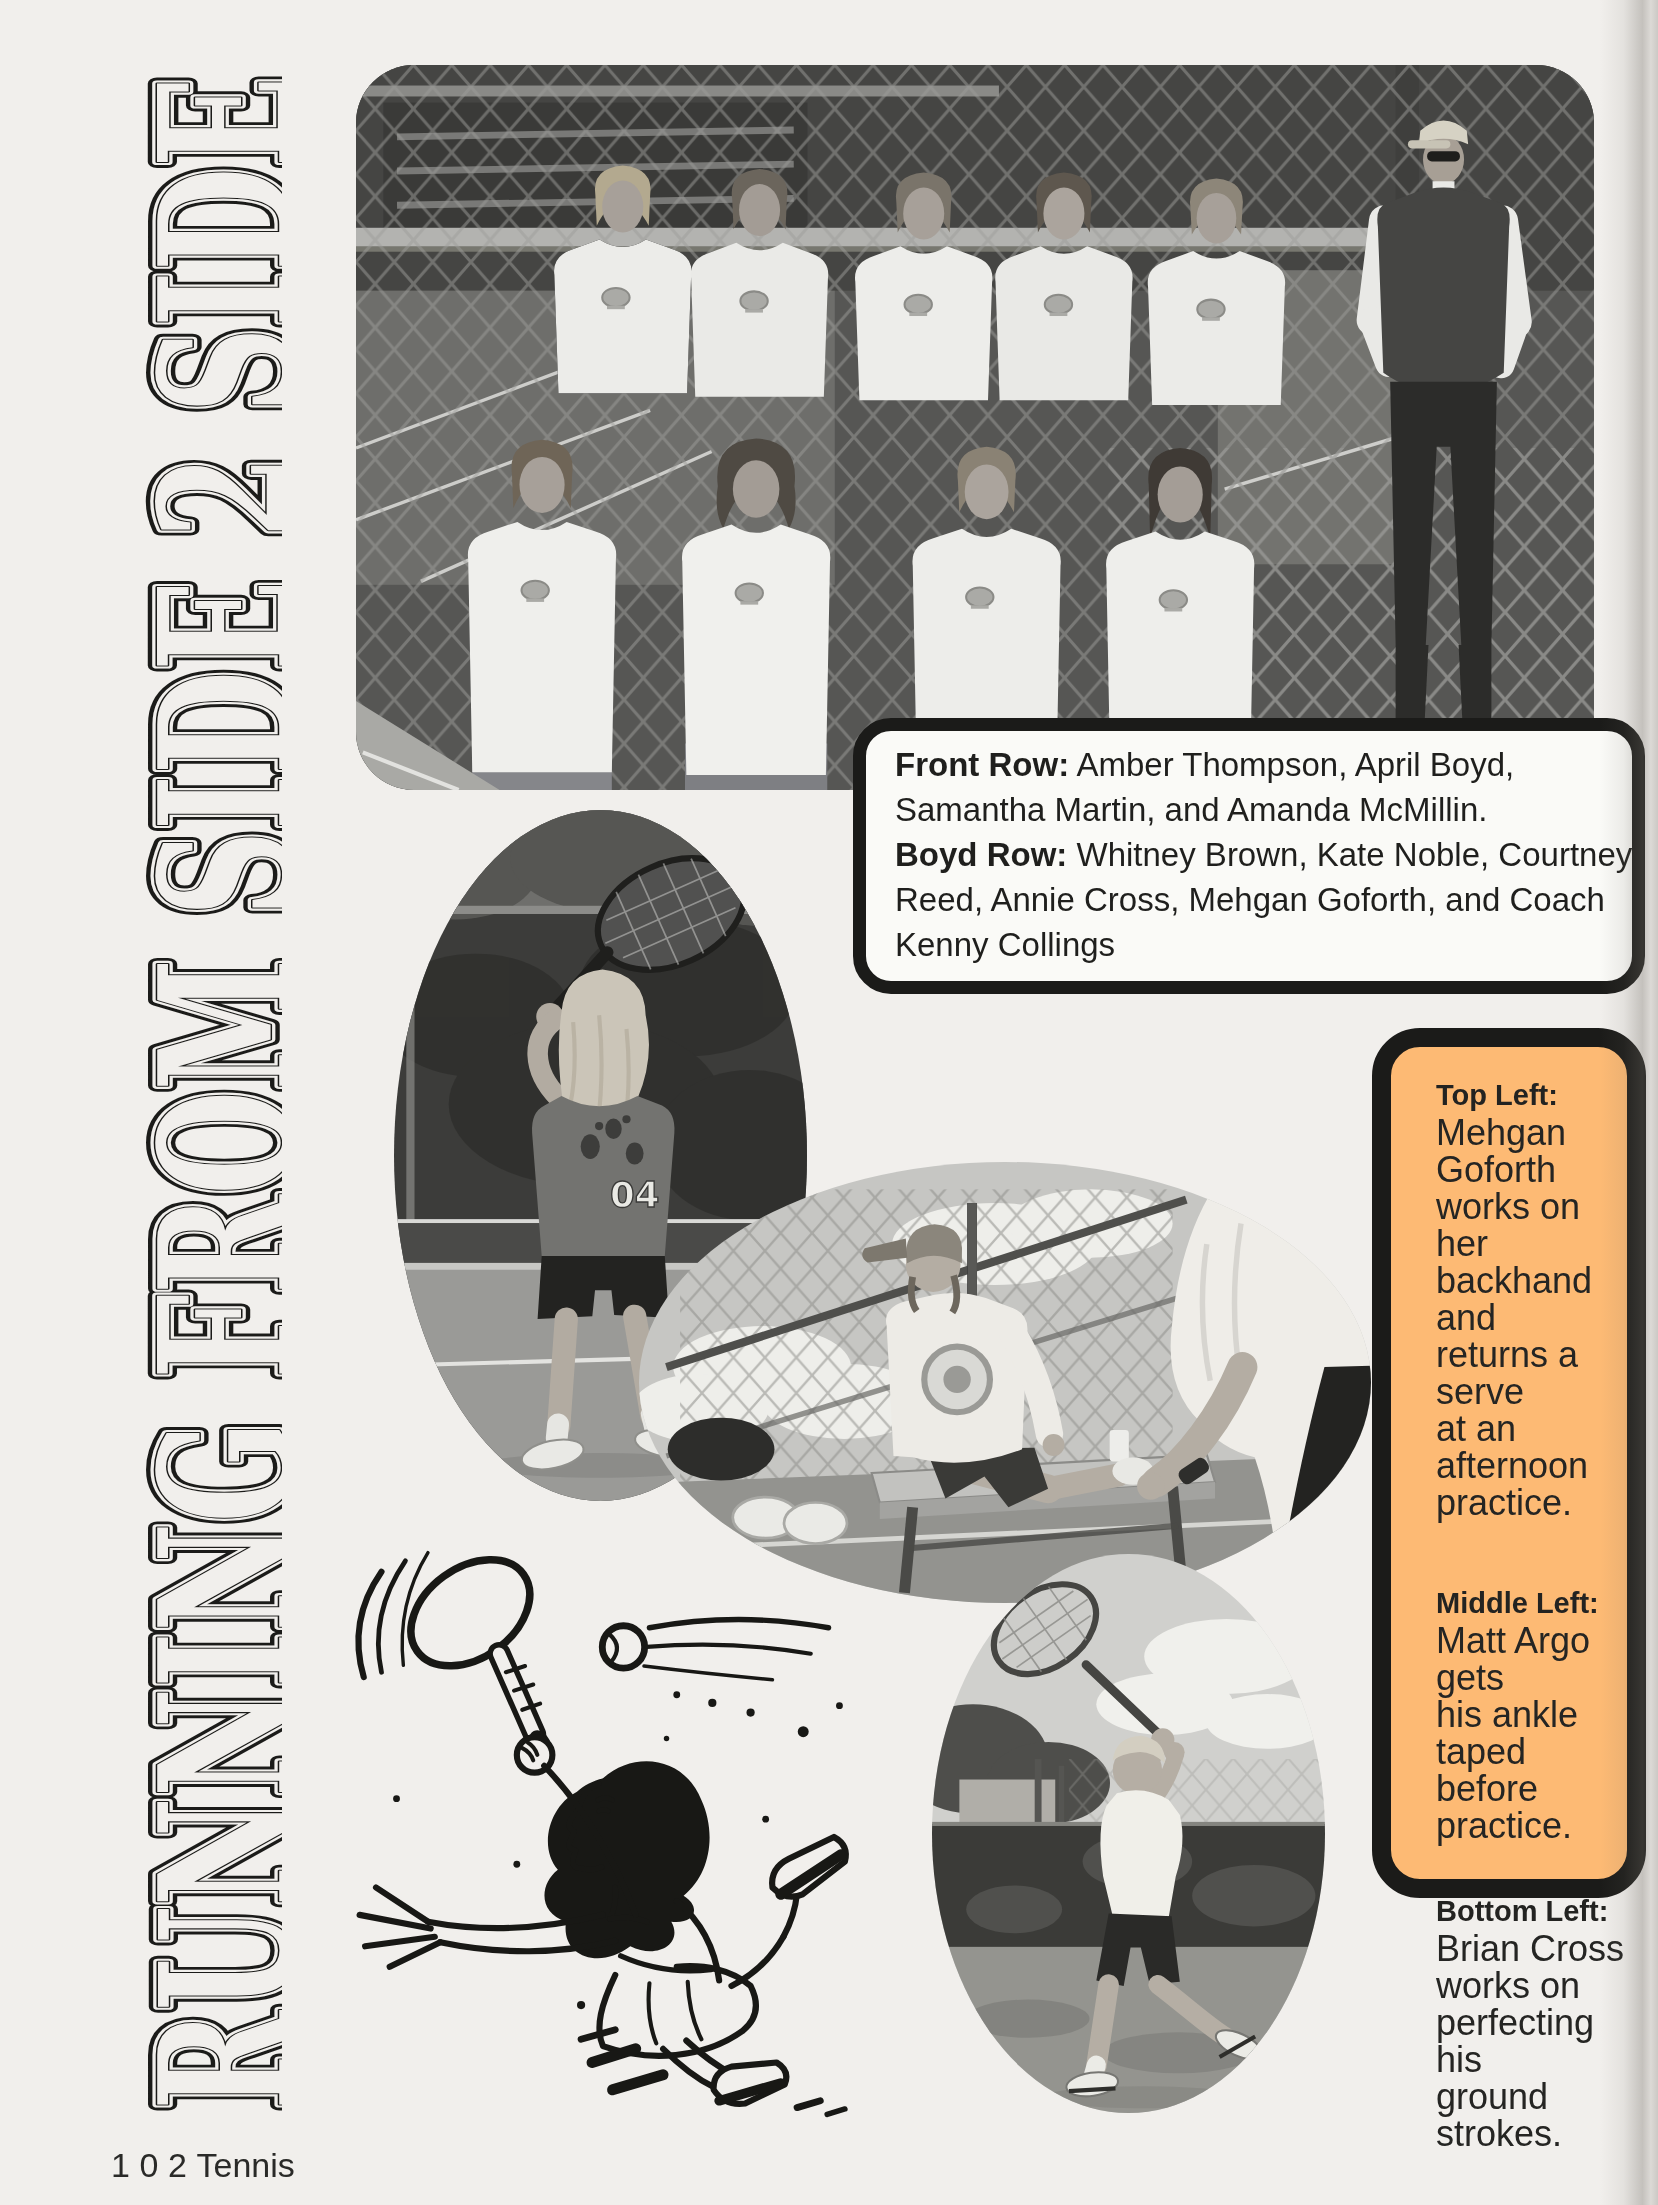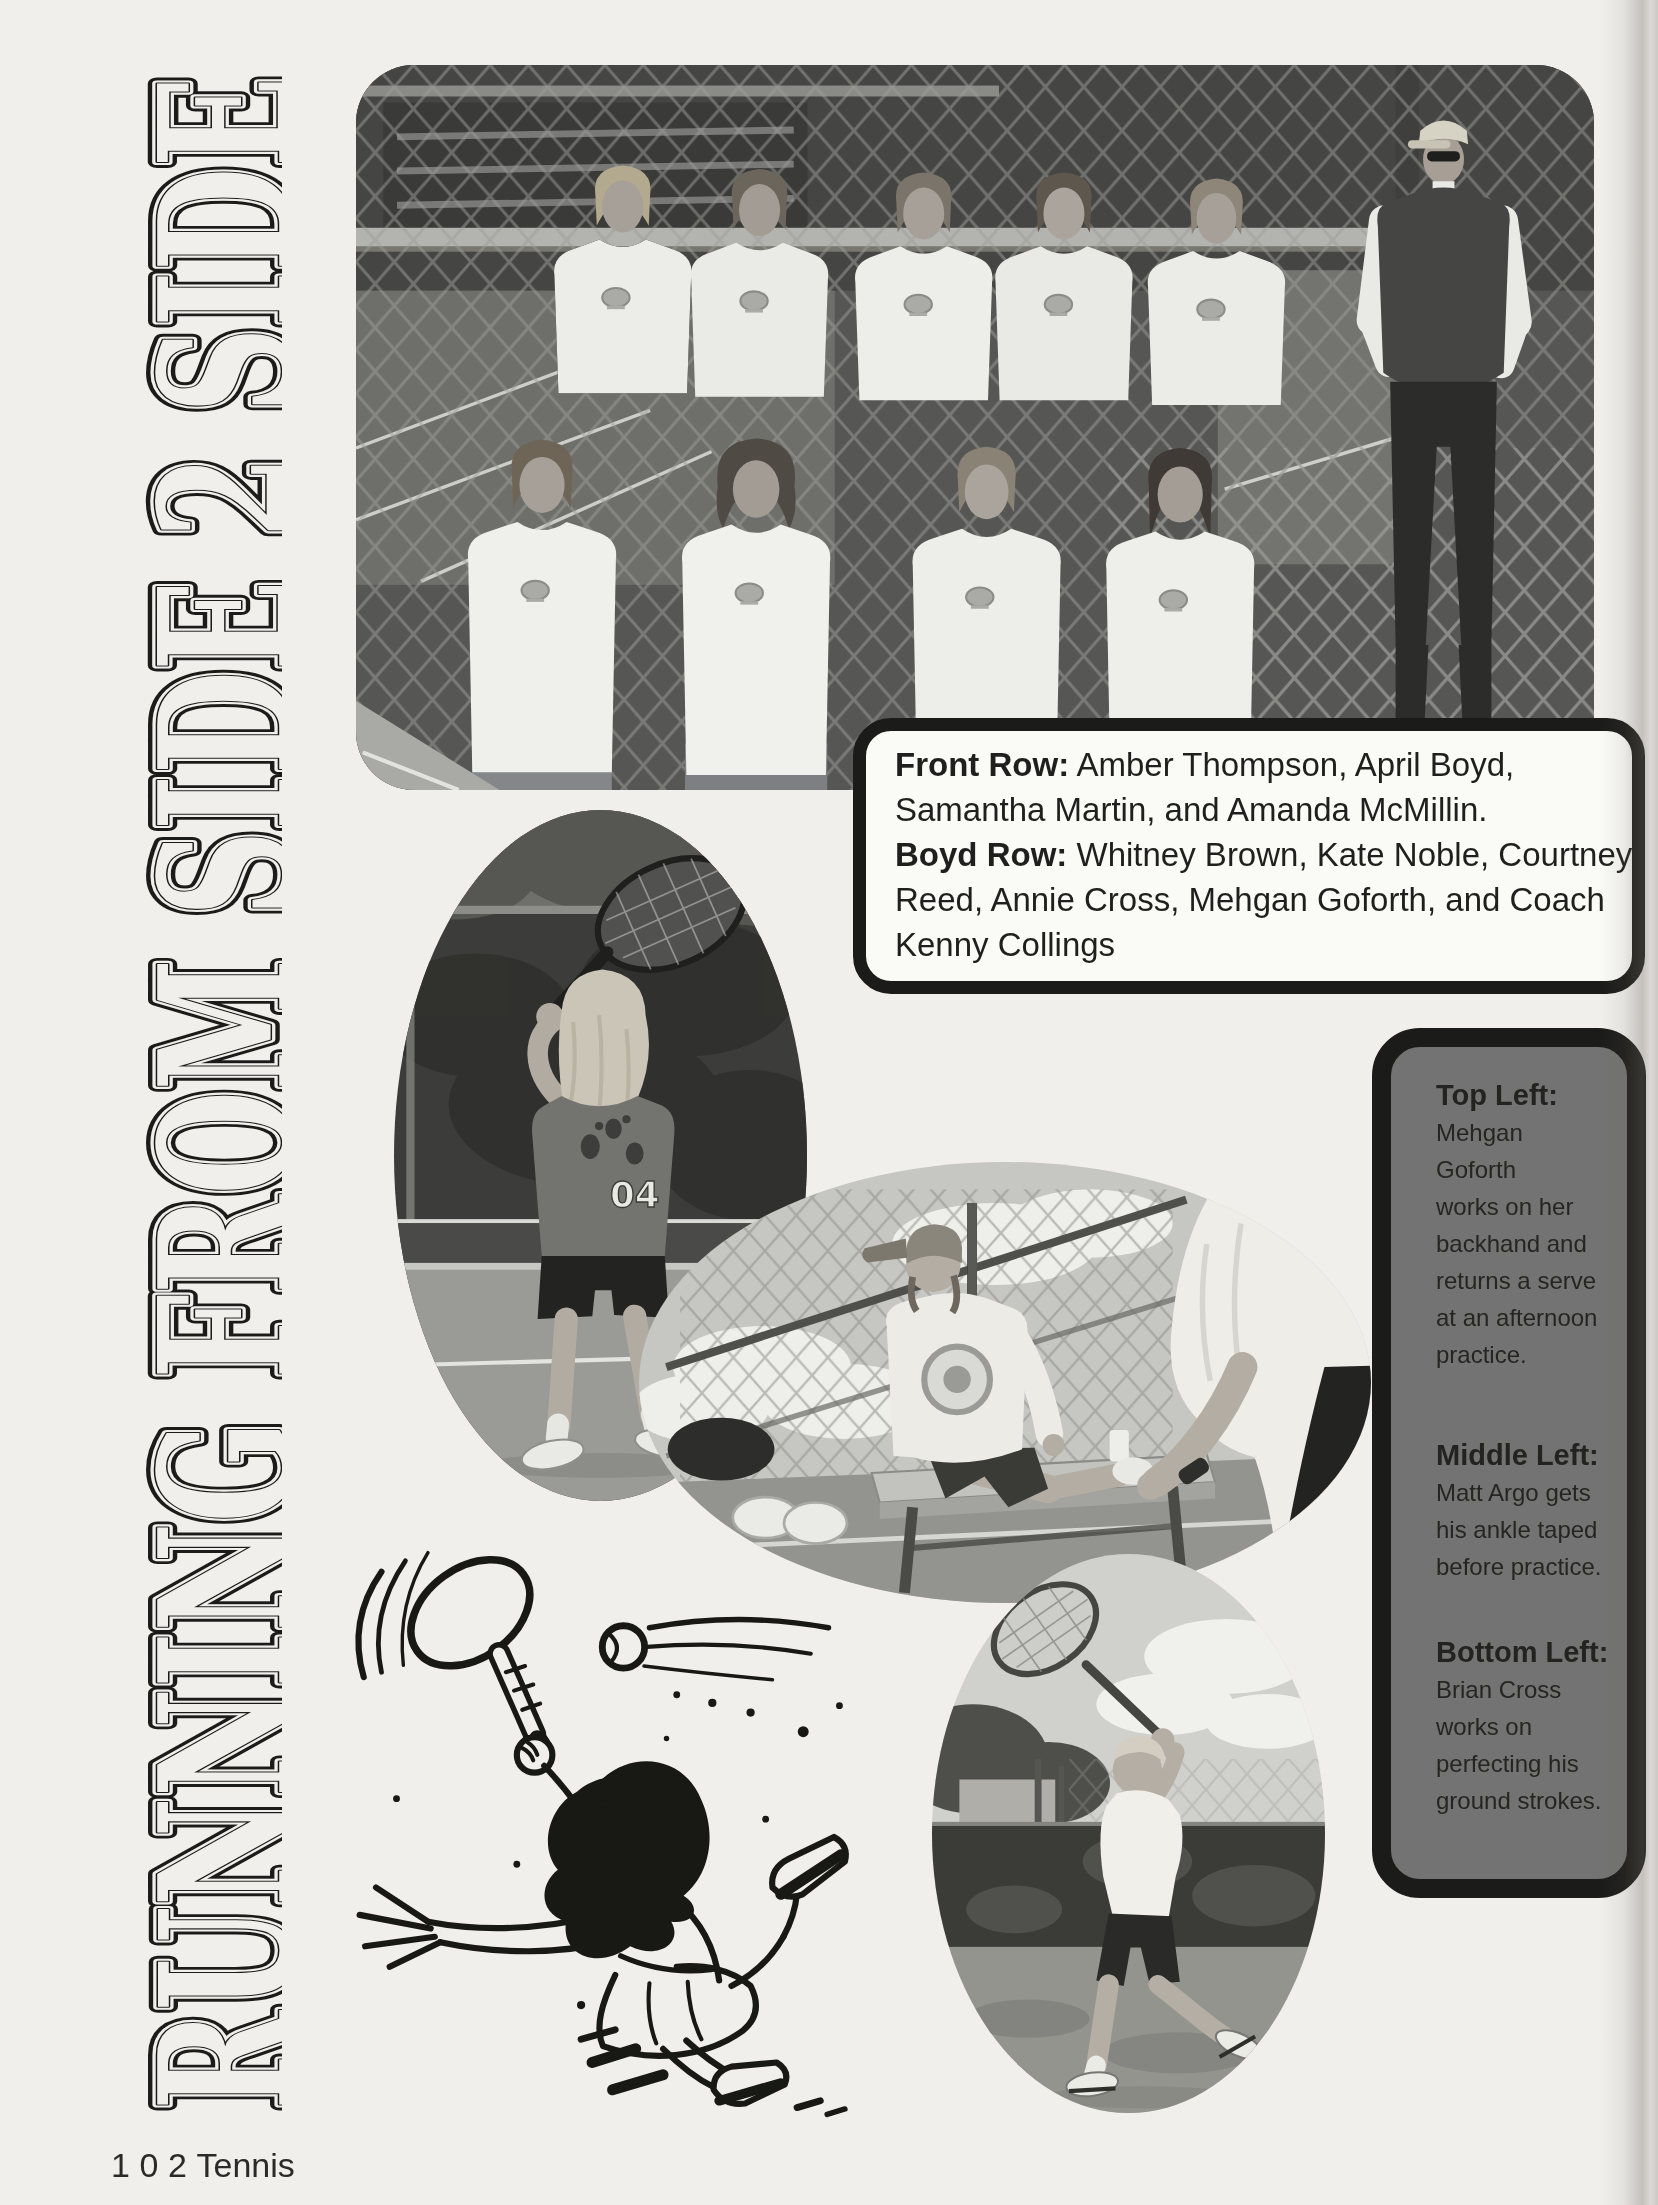--- a/index.html
+++ b/index.html
@@ -29,24 +29,24 @@
   .oval svg{display:block;width:100%;height:100%;}
   .oval1{left:394px;top:810px;width:413px;height:691px;z-index:2;text-decoration:underline;}
   .oval2{left:639px;top:1162px;width:732px;height:441px;z-index:3;}
   .oval3{left:932px;top:1554px;width:393px;height:559px;z-index:4;}
   
   .cartoon{position:absolute;left:294px;top:1532px;width:581px;height:588px;z-index:2;}
   
   .sidebar{
     position:absolute;left:1372px;top:1028px;width:274px;height:870px;
     box-sizing:border-box;border:19px solid #1b1b19;border-radius:48px;
-    background:#737373;z-index:5;padding:30px 5.5px 0 45px;
+    background:#fdba74;z-index:5;padding:30px 5.5px 0 45px;
   }
   .sb-label{font-size:29px;font-weight:700;line-height:37px;color:#232321;}
-  .sb-text{font-size:24px;line-height:37px;white-space:pre-line;color:#252523;width:205px;}
+  .sb-text{font-size:36px;line-height:37px;white-space:pre-line;color:#252523;width:205px;}
   .sb-block2{margin-top:64px;}
   .sb-block3{margin-top:49px;}
   
   .footer{position:absolute;left:111px;top:2146px;font-size:34px;color:#2a2a28;z-index:5;}
   .footer .num{letter-spacing:9.6px;}
   .footer .sec{}
   
   .edge-shadow{
     position:absolute;right:0;top:0;width:59px;height:100%;z-index:9;pointer-events:none;
     background:linear-gradient(to right,rgba(110,105,98,0) 0%,rgba(110,105,98,0.10) 40%,rgba(110,105,98,0.34) 72%,rgba(110,105,98,0.16) 86%,rgba(110,105,98,0.30) 100%);

